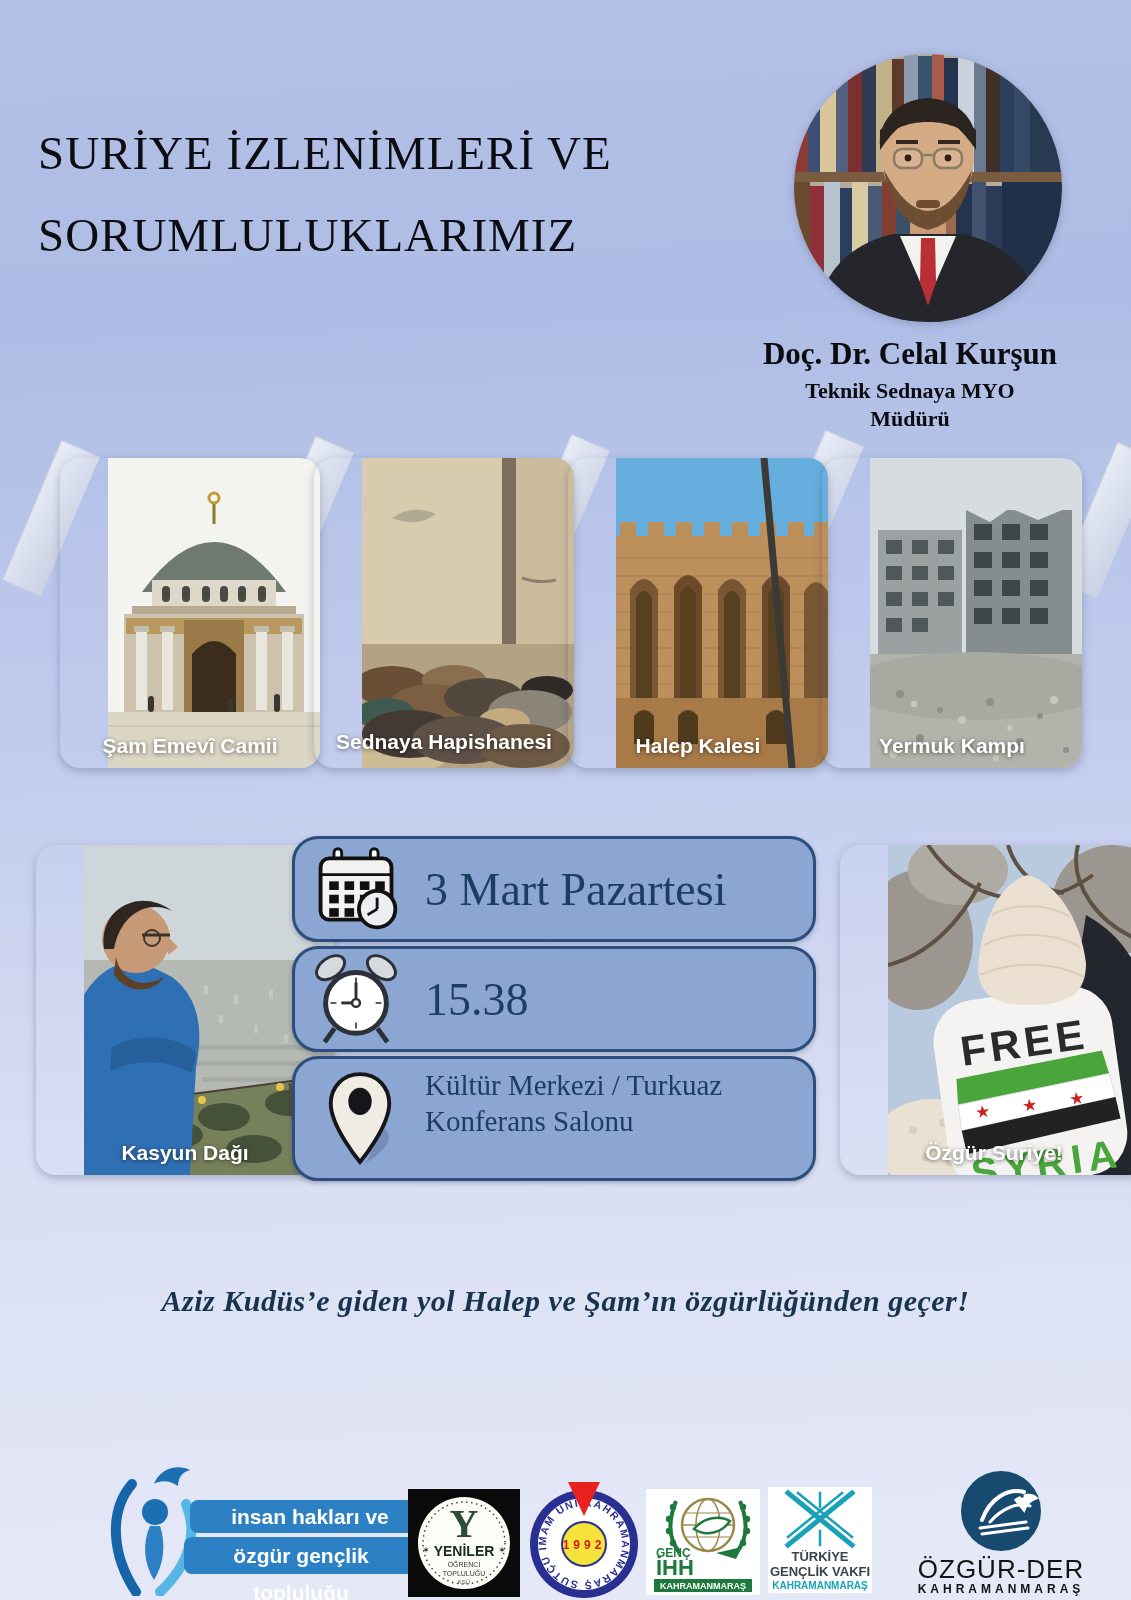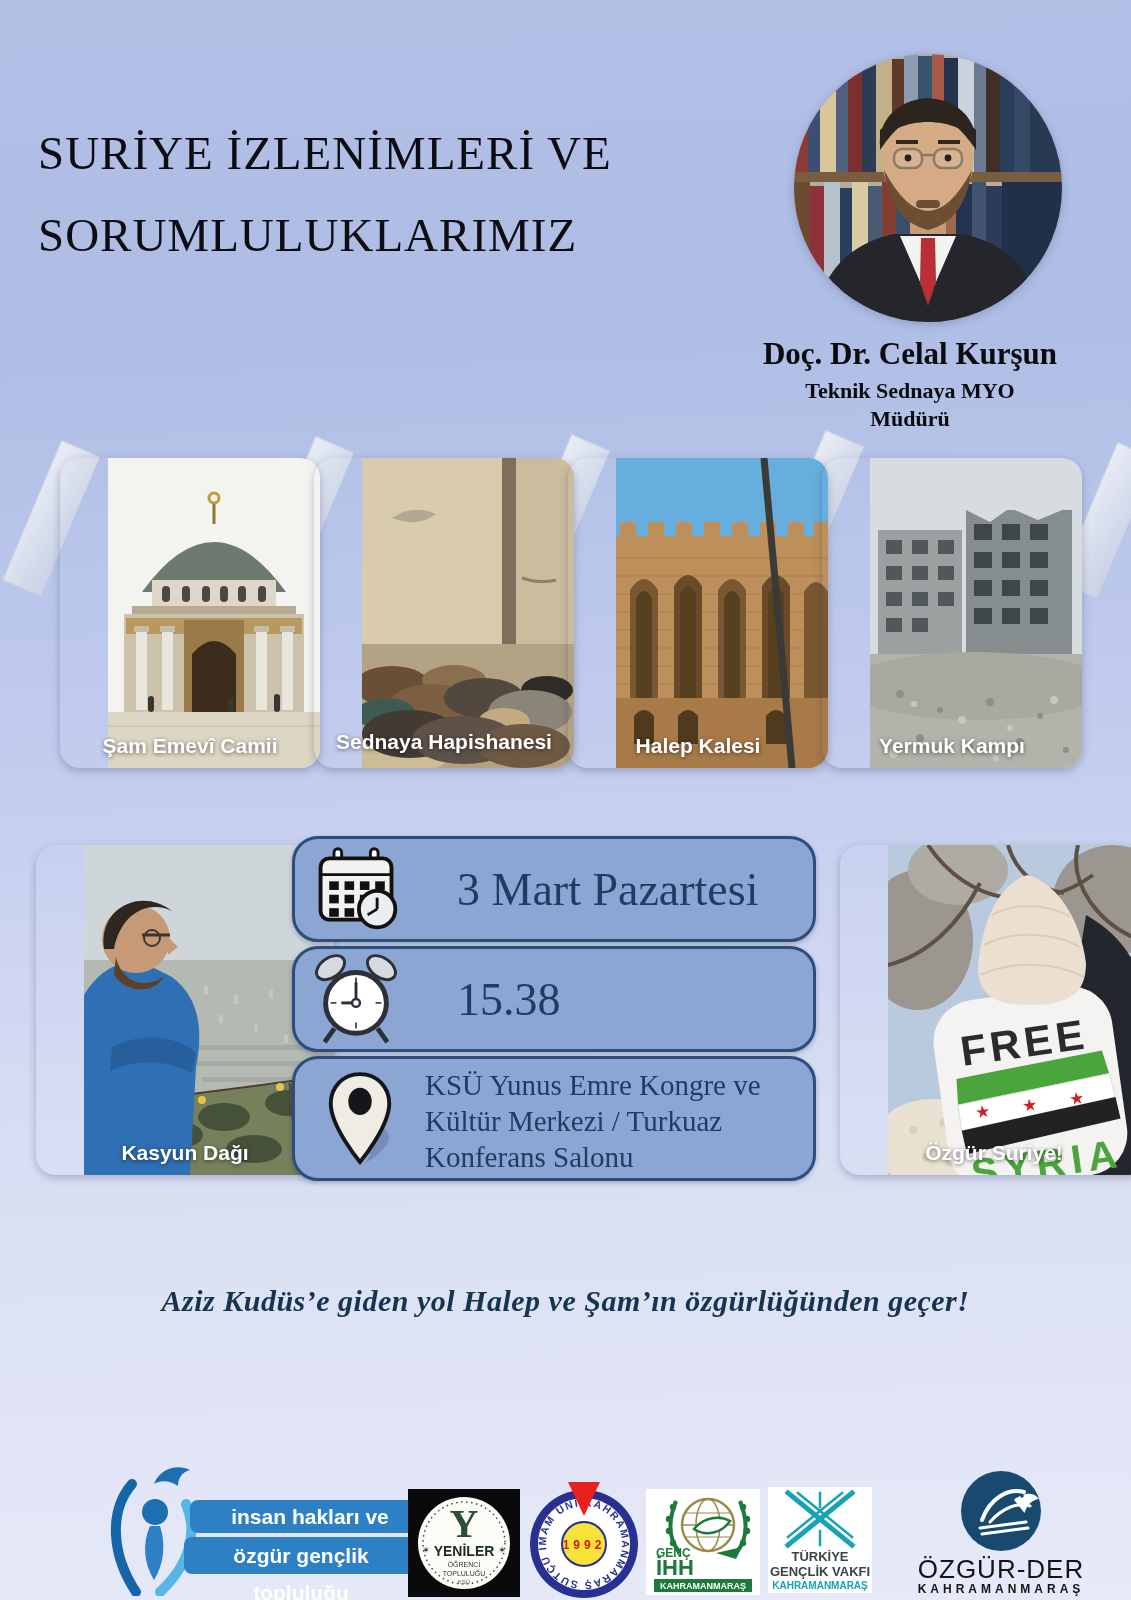--- a/index.html
+++ b/index.html
@@ -26,21 +26,21 @@
   .card-right{left:840px;top:845px;width:260px;height:330px;}
   .card svg{display:block;}
   .card-label{position:absolute;left:0;right:0;bottom:10px;padding:0 12px;text-align:center;color:#fff;
     font-family:"Liberation Sans",sans-serif;font-weight:700;font-size:21px;line-height:25px;
     text-shadow:0 1px 4px rgba(0,0,0,.55);}
   
   .info-box{position:absolute;left:292px;width:518px;background:#8ba6d3;border:3px solid #2d4d7c;border-radius:26px;
     box-shadow:0 2px 5px rgba(30,40,70,.3);}
   .b1{top:836px;height:100px;} .b2{top:946px;height:100px;} .b3{top:1056px;height:119px;}
   .info-icon{position:absolute;left:14px;top:50%;transform:translateY(-50%);}
-  .info-text{position:absolute;left:130px;top:50%;transform:translateY(-50%);color:#1c3e63;font-size:46px;white-space:nowrap;margin-left:32px;}
+  .info-text{position:absolute;left:130px;top:50%;transform:translateY(-50%);color:#1c3e63;font-size:46px;white-space:nowrap;}
   .venue-text{position:absolute;left:130px;top:8px;color:#1c3e63;font-size:29px;line-height:36px;}
   
   .quote{position:absolute;left:0;right:0;top:1284px;text-align:center;font-style:italic;font-weight:700;
     font-size:30px;color:#16334f;letter-spacing:.5px;}
   
   .logo{position:absolute;}
   .lg-topluluk{left:98px;top:1460px;width:320px;height:136px;}
   .tk-box{position:absolute;background:#2d80c4;border-radius:8px;color:#fff;
     font-family:"Liberation Sans",sans-serif;font-weight:700;text-align:center;}
   .tk1{left:92px;top:40px;width:240px;height:33px;font-size:21px;line-height:33px;}
@@ -396,21 +396,20 @@
     <div class="info-text">15.38</div>
   </div>
 
   <div class="info-box b3">
     <svg class="info-icon" style="left:26px;" width="78" height="104" viewBox="0 0 80 104">
       <path d="M34,58 C72,52 86,74 44,98 C60,82 44,70 30,74 Z" fill="#5a6e96" opacity="0.45"></path>
       <path d="M40,6 C22,6 10,20 10,36 C10,60 40,96 40,96 C40,96 70,60 70,36 C70,20 58,6 40,6 Z" fill="#efece4" stroke="#15161a" stroke-width="4"></path>
       <ellipse cx="40" cy="34" rx="12" ry="14" fill="#15161a"></ellipse>
     </svg>
     <div class="venue-text">
-      <div>KSÜ Yunus Emre Kongre ve</div>
       <div>Kültür Merkezi / Turkuaz</div>
       <div>Konferans Salonu</div>
     </div>
   </div>
 
   <div class="card card-right">
     <svg width="260" height="330" viewBox="0 0 260 330">
       <rect width="260" height="330" fill="#b9c9de"></rect>
       <g fill="#8c7c68" opacity="0.65">
           <ellipse cx="30" cy="95" rx="55" ry="70"></ellipse>

